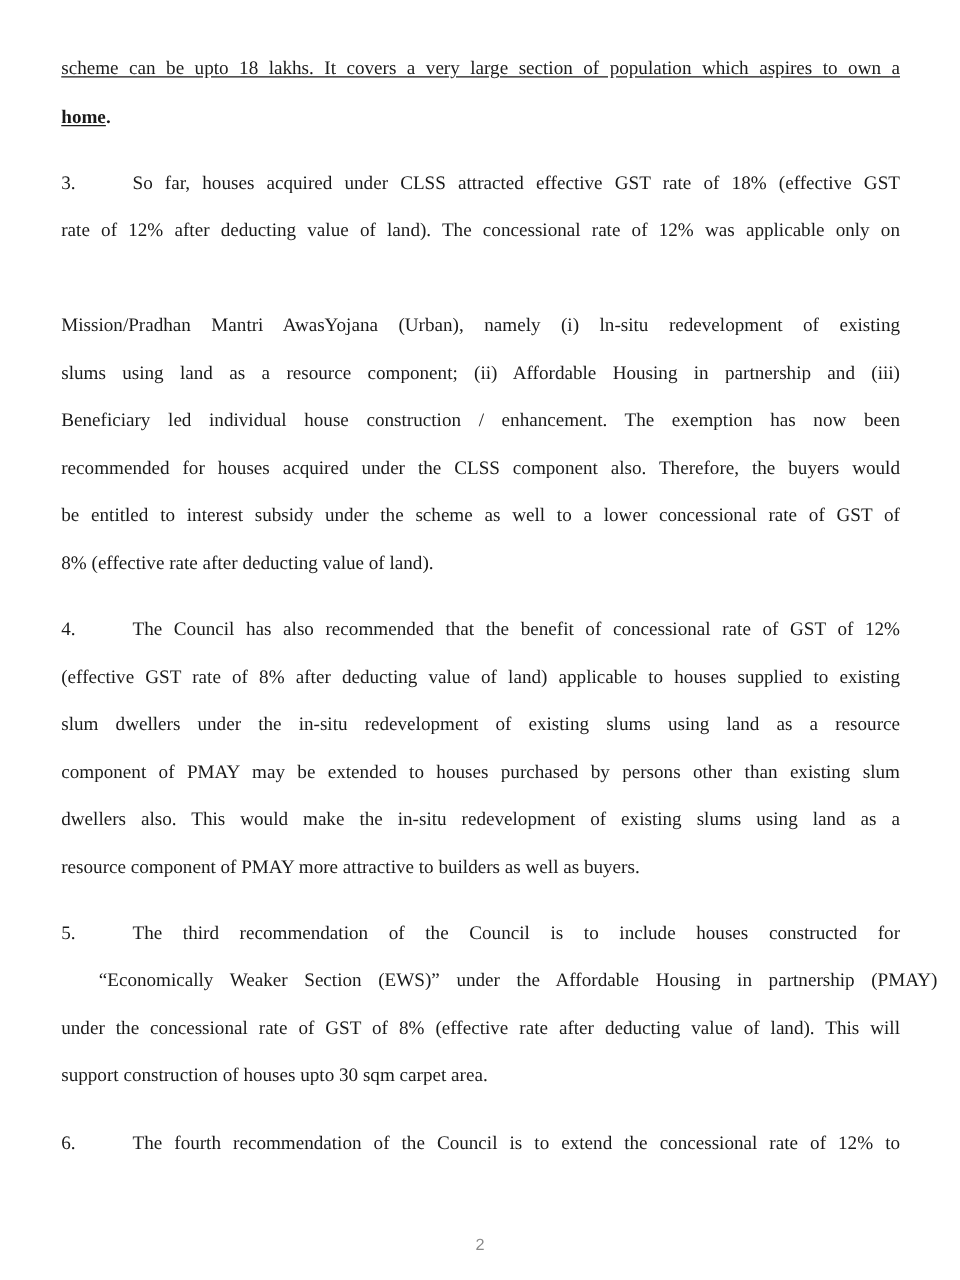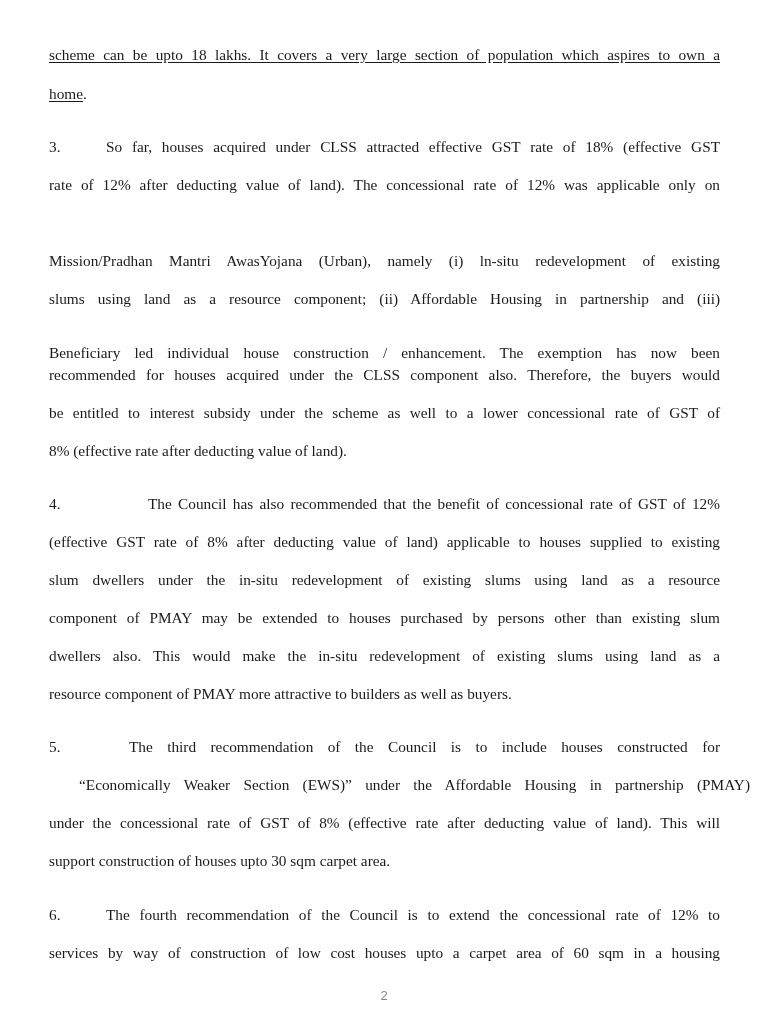--- a/index.html
+++ b/index.html
@@ -52,61 +52,60 @@
       color: #8a8a8a;
       font-family: "Liberation Sans", sans-serif;
     }
   </style>
 </head>
 <body>
 
 <div class="page">
 
   <div class="line justify underline" style="top:45px;">scheme can be upto 18 lakhs. It covers a very large section of population which aspires to own a</div>
-  <div class="line" style="top:84px;"><span class="underline">home</span><span>.</span></div>
+  <div class="line" style="top:84px;font-weight:bold;"><span class="underline">home</span><span>.</span></div>
 
   <div class="line justify" style="top:137px;">
     <span style="float:left; display:flex; width:671px;">
       <span class="num">3.</span>
       <span style="flex:1; text-align:justify; text-align-last:justify;">So far, houses acquired under CLSS attracted effective GST rate of 18% (effective GST</span>
     </span>
   </div>
   <div class="line justify" style="top:175px;">rate of 12% after deducting value of land). The concessional rate of 12% was applicable only on</div>
   <div class="line justify" style="top:251px;">Mission/Pradhan Mantri AwasYojana (Urban), namely (i) ln-situ redevelopment of existing</div>
   <div class="line justify" style="top:289px;">slums using land as a resource component; (ii)  Affordable Housing in partnership and (iii)</div>
-  <div class="line justify" style="top:343px;">Beneficiary led individual house construction / enhancement. The exemption has now been</div>
+  <div class="line justify" style="top:327px;">Beneficiary led individual house construction / enhancement. The exemption has now been</div>
   <div class="line justify" style="top:365px;">recommended for houses acquired under the CLSS component also. Therefore, the buyers would</div>
   <div class="line justify" style="top:403px;">be entitled to interest subsidy under the scheme as well to a lower concessional rate of GST of</div>
   <div class="line" style="top:441px;">8% (effective rate after deducting value of land).</div>
 
   <div class="line" style="top:494px;">
     <span style="display:flex; width:671px;">
       <span class="num">4.</span>
-      <span style="flex:1; text-align:justify; text-align-last:justify;margin-left:42px;">The Council has also recommended that the benefit of  concessional rate of GST of 12%</span>
+      <span style="flex:1; text-align:justify; text-align-last:justify;">The Council has also recommended that the benefit of  concessional rate of GST of 12%</span>
     </span>
   </div>
   <div class="line justify" style="top:532px;">(effective GST rate of 8% after deducting value of land) applicable to houses supplied to existing</div>
   <div class="line justify" style="top:570px;">slum dwellers under  the in-situ redevelopment of existing slums using land as a resource</div>
   <div class="line justify" style="top:608px;">component of PMAY may be extended to houses purchased by persons other than existing slum</div>
   <div class="line justify" style="top:646px;">dwellers also. This would make the in-situ redevelopment of existing slums using land as a</div>
   <div class="line" style="top:684px;">resource component of PMAY more attractive to builders as well as buyers.</div>
 
   <div class="line" style="top:737px;">
     <span style="display:flex; width:671px;">
       <span class="num">5.</span>
-      <span style="flex:1; text-align:justify; text-align-last:justify;margin-left:23px;">The third recommendation of the Council is to include  houses constructed for</span>
+      <span style="flex:1; text-align:justify; text-align-last:justify;">The third recommendation of the Council is to include  houses constructed for</span>
     </span>
   </div>
   <div class="line justify" style="top:775px;margin-left:30px;">“Economically Weaker Section (EWS)” under the Affordable Housing in partnership (PMAY)</div>
   <div class="line justify" style="top:813px;">under the  concessional rate of GST of 8% (effective rate after deducting value of land). This will</div>
   <div class="line" style="top:851px;">support construction of houses upto 30 sqm carpet area.</div>
 
   <div class="line" style="top:905px;">
     <span style="display:flex; width:671px;">
       <span class="num">6.</span>
       <span style="flex:1; text-align:justify; text-align-last:justify;">The fourth recommendation of the Council is to extend the concessional rate of 12% to</span>
     </span>
   </div>
-  <div class="line justify" style="top:943px;">services by way of construction of low cost houses upto a carpet area of 60 sqm in a housing</div>
 
   <div class="page-number">2</div>
 
 </div>
 
 </body></html>

